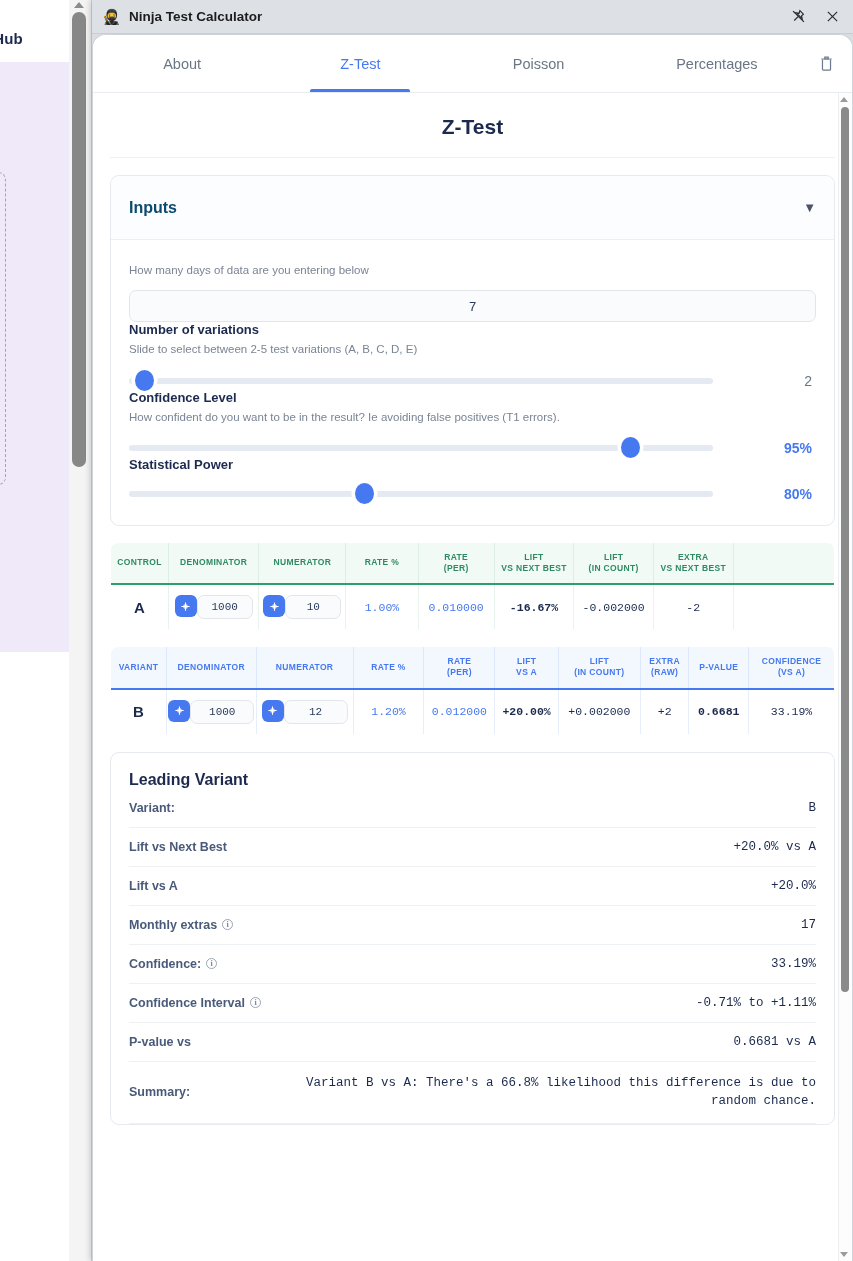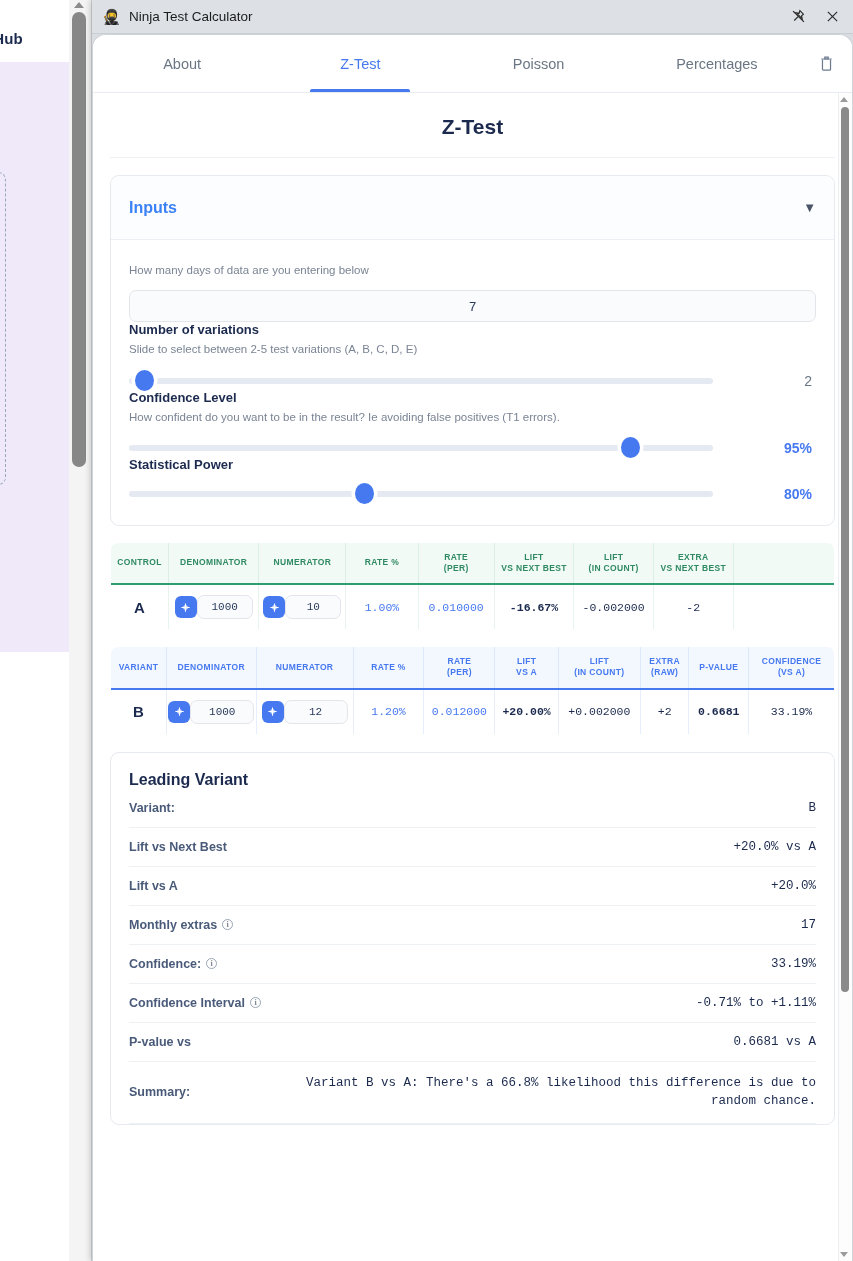--- a/index.html
+++ b/index.html
@@ -53,21 +53,21 @@
     height: 34px; flex: 0 0 34px;
     background: #dde1e6;
     display: flex; align-items: center; padding: 0 4px 0 10px;
     border-bottom: 1px solid #c9ced4;
   }
   #app-icon {
     width: 18px; height: 18px; flex: 0 0 18px; margin-right: 9px;
     font-size: 15px; line-height: 18px; text-align: center;
   }
   #app-title {
-    font-size: 13.5px; color: #1c1c1c; font-weight: 400;
+    font-size: 13.5px; color: #1c1c1c; font-weight: 700;
     white-space: nowrap; overflow: hidden;
   }
   #title-actions { margin-left: auto; display: flex; align-items: center; }
   .title-btn {
     width: 34px; height: 30px; display: flex; align-items: center;
     justify-content: center; cursor: pointer;
   }
 
   
   #card {
@@ -133,21 +133,21 @@
   
   .panel {
     margin-top: 17px; border: 1px solid #e6e9ee; border-radius: 9px;
     background: #fff;
   }
   #inputs-header {
     height: 64px; display: flex; align-items: center; padding: 0 18px;
     border-bottom: 1px solid #eceff3; cursor: pointer;
     background: #fcfdfe; border-radius: 9px 9px 0 0;
   }
-  #inputs-title { font-size: 16px; font-weight: 600; color: #3b82f6; }
+  #inputs-title { font-size: 16px; font-weight: 600; color: #0c4a6e; }
   #inputs-caret { margin-left: auto; color: #4a5568; font-size: 13px; }
   #inputs-body { padding: 18px 18px 22px; }
 
   .field-label { font-size: 13px; font-weight: 700; color: #1b2a4e; }
   .field-help { font-size: 11.5px; color: #7a8494; margin-top: 4px; line-height: 1.5; }
 
   #days-input {
     display: block; width: 100%; height: 32px; margin-top: 11px;
     border: 1px solid #e2e6eb; border-radius: 7px; background: #fafbfc;
     text-align: center; font-size: 13px; color: #2a3b5c;
@@ -194,21 +194,21 @@
     font-family: "Liberation Mono", monospace;
   }
   .vtable.control td + td { border-left: 1px solid #e7f3ed; }
   .vtable.variant td + td { border-left: 1px solid #e6eefc; }
   .vtable td.rowid {
     font-weight: 700; font-size: 15px;
     font-family: "Liberation Sans", sans-serif;
   }
   td.blue { color: #4679f0; }
   td.bold { font-weight: 700; }
-  .stepper { display: flex; align-items: center; justify-content: center; }
+  .stepper { display: flex; justify-content: center; }
   .step-btn {
     width: 22px; height: 22px; flex: 0 0 22px; border-radius: 6px;
     background: #4679f0; color: #fff; display: flex;
     align-items: center; justify-content: center; cursor: pointer;
   }
   .cell-input {
     width: 56px; height: 24px; border: 1px solid #e2e6eb; border-radius: 7px;
     background: #fafbfc; text-align: center; font-size: 11px; color: #2a3b5c;
     font-family: "Liberation Mono", monospace;
   }

